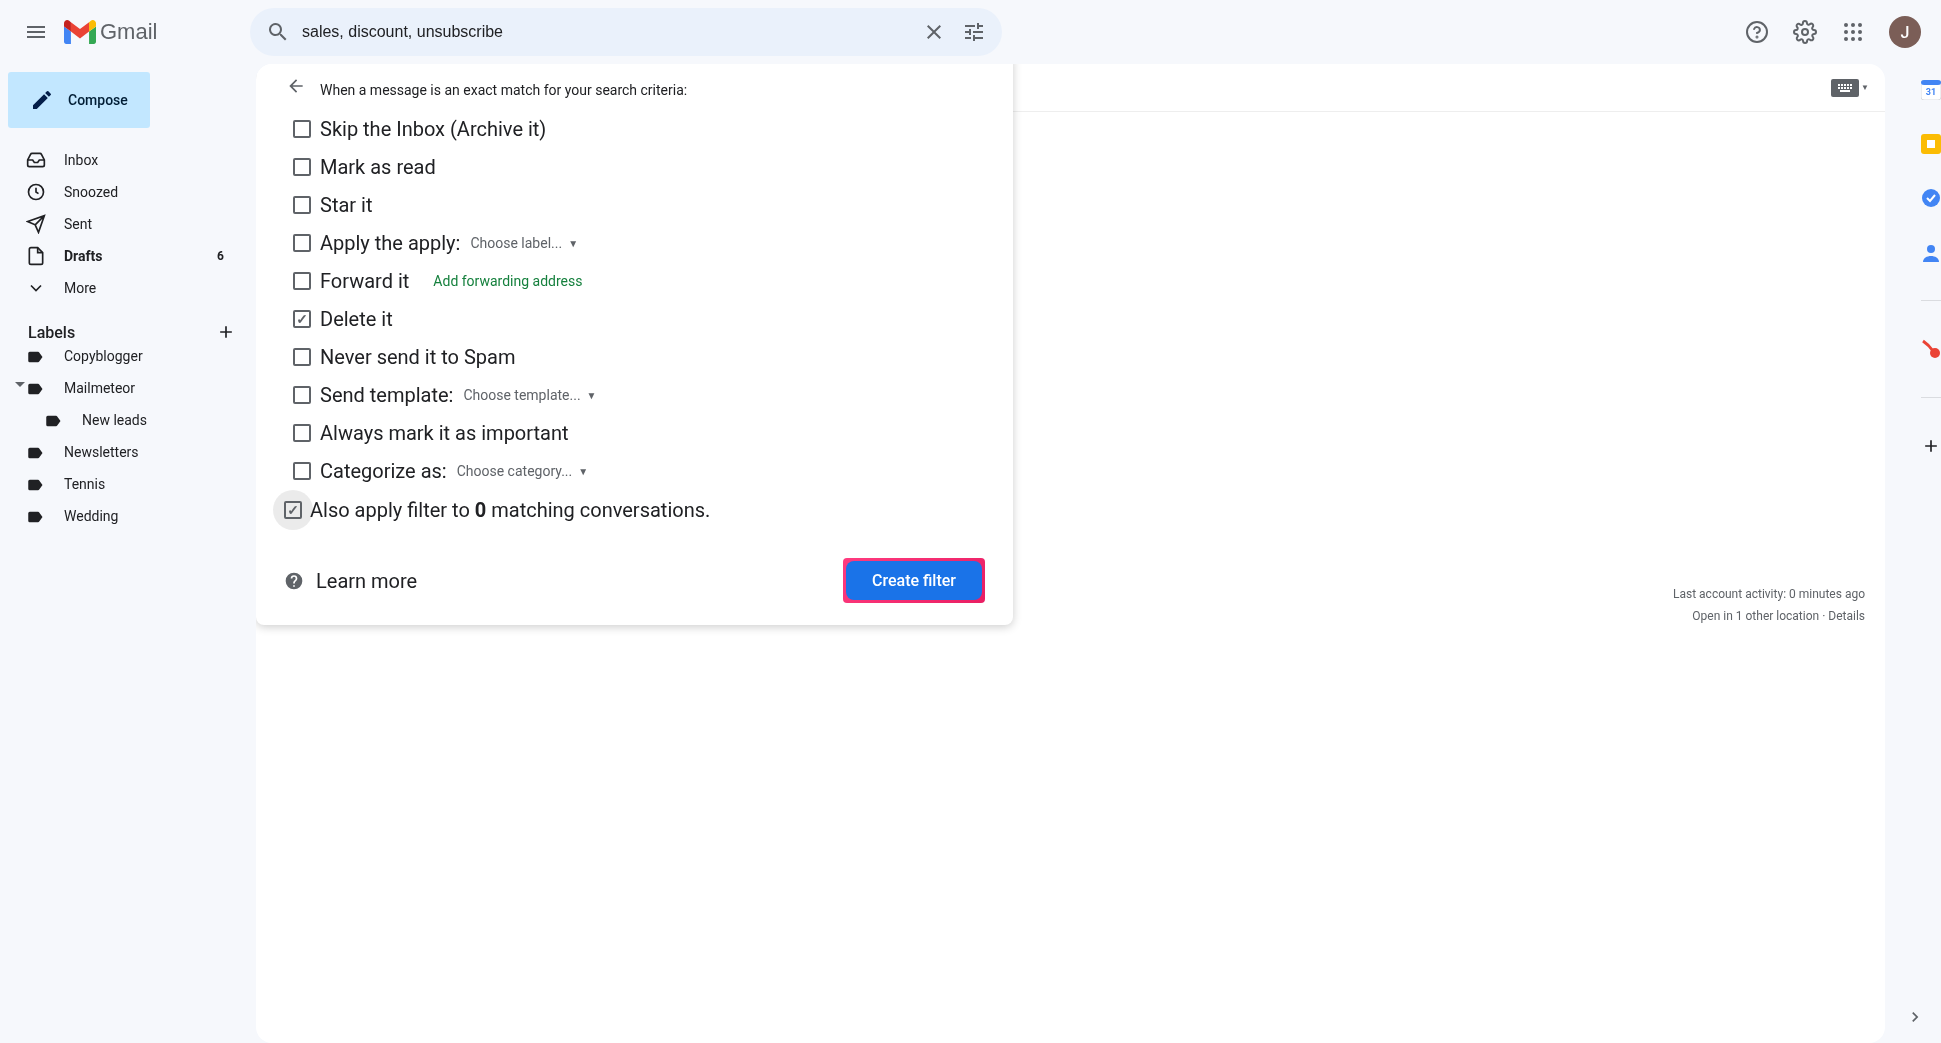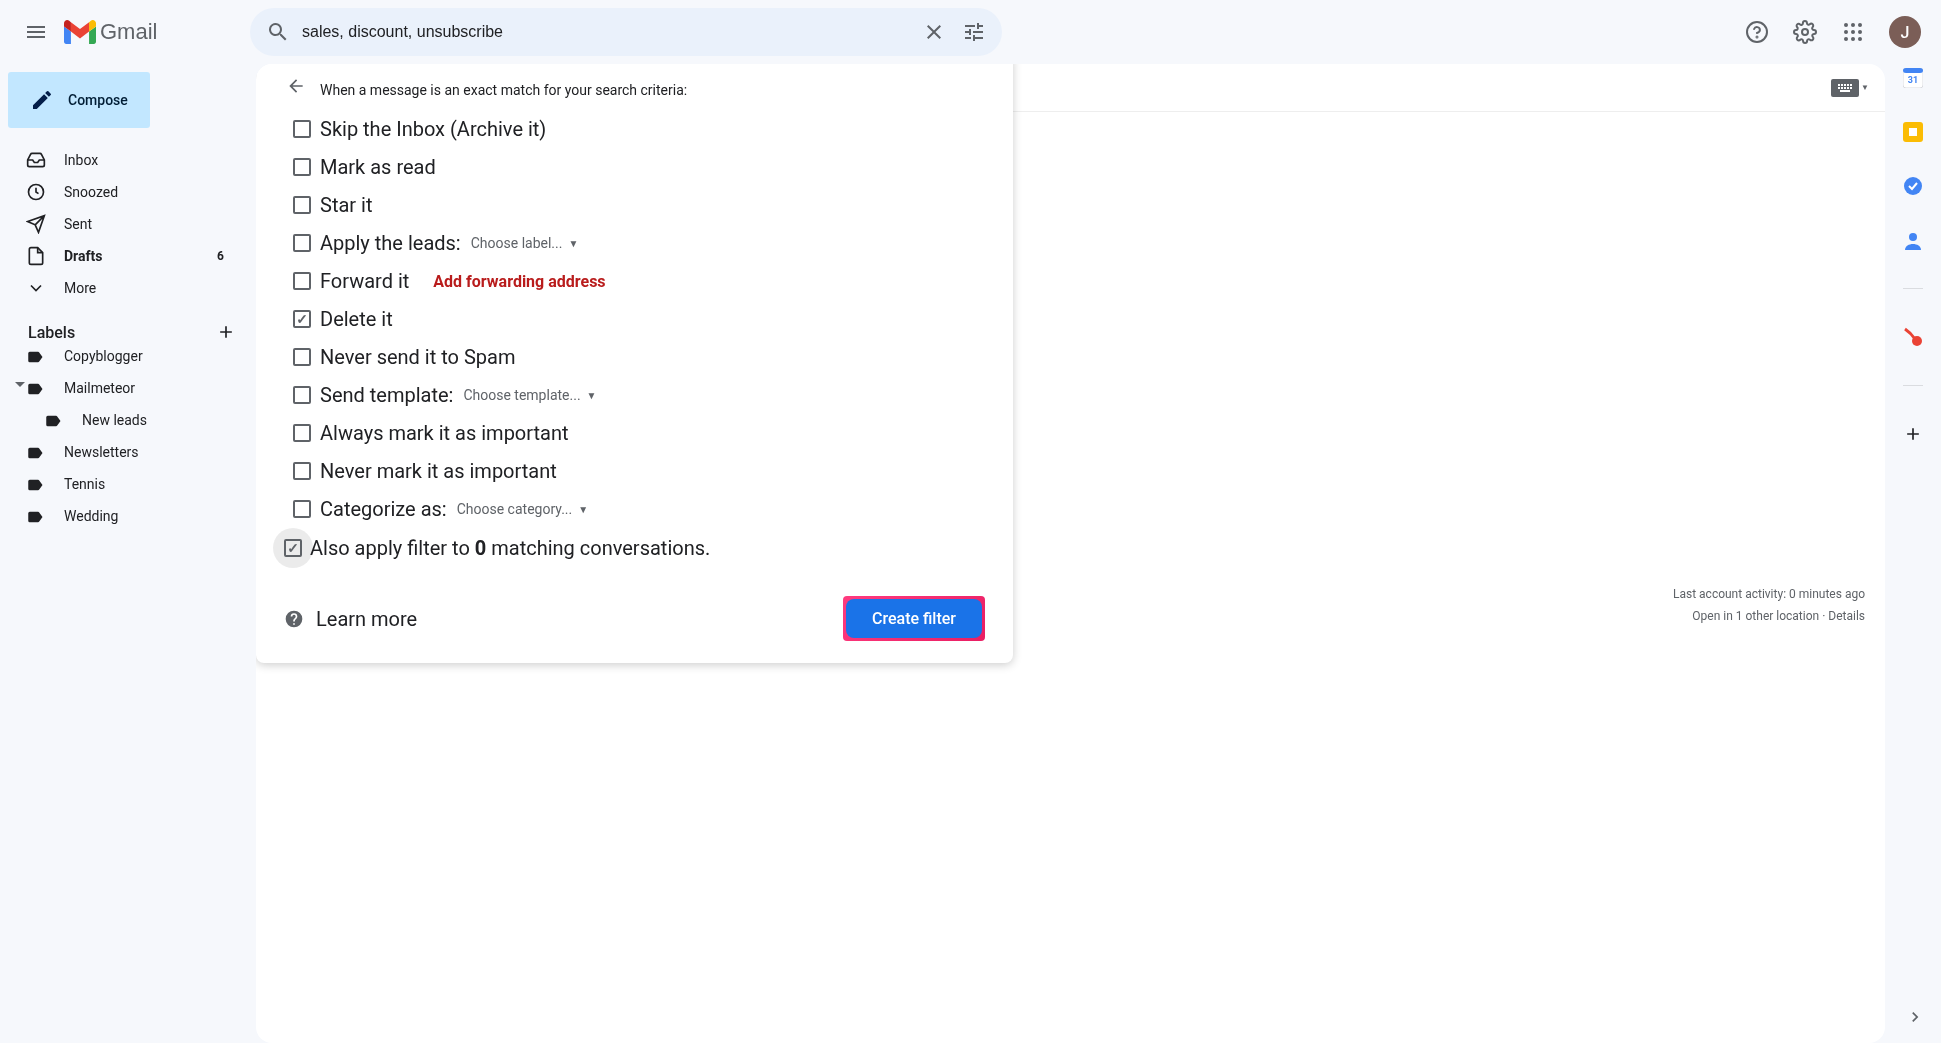--- a/index.html
+++ b/index.html
@@ -51,38 +51,38 @@
     .filter-row { display:flex; align-items:center; min-height:38px; padding-left: 0px;}
     .checkbox-wrap { width: 36px; display:flex; justify-content:center; align-items:center;}
     .md-checkbox { width:18px; height:18px; border: 2px solid #5f6368; border-radius: 2px; cursor:pointer; display:flex; align-items:center; justify-content:center; flex-shrink:0;}
     .md-checkbox.checked { border-color:#5f6368; background: transparent;}
     .md-checkbox.checked::after { content: '✓'; color:#5f6368; font-size: 14px; line-height:1; font-weight:bold;}
     .checkbox-ripple { width: 40px; height:40px; display:flex; align-items:center; justify-content:center; background: rgba(0,0,0,0.08); border-radius:50%; margin-left:-11px; margin-right:-3px;}
     .filter-label { font-size: 20px; color:#202124;}
     .filter-label b { font-weight:700;}
     .inline-dropdown { color:#5f6368; font-size:14px; margin-left: 10px; display:inline-flex; align-items:center; cursor:pointer;}
     .inline-dropdown .caret { margin-left: 6px; font-size:10px;}
-    .link-text { color:#b91c1c; font-size:16px; margin-left: 24px; cursor:pointer;font-weight:bold;}
+    .link-text { color:#15803d; font-size:14px; margin-left: 24px; cursor:pointer;}
     
     .filter-footer { display:flex; align-items:center; margin-top: 28px;}
     .learn-more-wrap { display:flex; align-items:center; gap: 12px;}
     .help-circle-icon { width:20px; height:20px; color:#5f6368;}
     .create-filter-btn-wrap { margin-left:auto; padding:3px; background: linear-gradient(135deg, #ff3b7f, #e91e63); border-radius:4px;}
     .create-filter-btn { background:#1a73e8; color:#fff; border:none; padding: 10px 26px; font-size:16px; font-weight:500; border-radius:8px; cursor:pointer; font-family:inherit;}
     
     
     .page-bg-header { height: 48px; border-bottom: 1px solid #eee; display:flex; align-items:center; justify-content: flex-end; padding: 0 16px;}
     .keyboard-indicator { width:28px; height:18px; background:#5f6368; border-radius:2px; display:flex; align-items:center; justify-content:center;}
     .kb-caret{font-size:8px; color:#5f6368; margin-left:2px;}
     
     .footer-info { position:absolute; right: 20px; top: 520px; text-align:right; font-size:12px; color:#5f6368; line-height:1.8;}
     .footer-info a { color:#5f6368; text-decoration:none;}
     
     
-    .side-panel { position: fixed; right: 0; top: 52px; width: 56px; display:flex; flex-direction:column; align-items:center; padding-top: 16px; gap: 34px;}
+    .side-panel { position: fixed; right: 0; top: 64px; width: 56px; display:flex; flex-direction:column; align-items:flex-end; padding-top: 16px; gap: 34px;}
     .side-icon { width: 20px; height:20px; cursor:pointer;}
     .side-divider { width: 20px; height: 1px; background:#dadce0; margin: 4px 0;}
     .side-expand { position:fixed; bottom: 16px; right: 16px; color:#5f6368; cursor:pointer;}
     
     svg { display: block; }
     .gmail-logo { width:32px; height:24px;}
   </style>
 </head>
 <body>
 
@@ -323,21 +323,21 @@
       <div class="filter-row">
         <span class="checkbox-wrap">
             <span class="md-checkbox"></span>
           </span>
         <span class="filter-label">Star it</span>
       </div>
       <div class="filter-row">
         <span class="checkbox-wrap">
             <span class="md-checkbox"></span>
           </span>
-        <span class="filter-label">Apply the leads:</span>
+        <span class="filter-label">Apply the apply:</span>
         <span class="inline-dropdown">
           <span>Choose label...</span>
             <span class="caret">▼</span>
         </span>
       </div>
       <div class="filter-row">
         <span class="checkbox-wrap">
             <span class="md-checkbox"></span>
           </span>
         <span class="filter-label">Forward it</span>
@@ -363,26 +363,20 @@
         <span class="inline-dropdown">
           <span>Choose template...</span>
             <span class="caret">▼</span>
         </span>
       </div>
       <div class="filter-row">
         <span class="checkbox-wrap">
             <span class="md-checkbox"></span>
           </span>
         <span class="filter-label">Always mark it as important</span>
-      </div>
-      <div class="filter-row">
-        <span class="checkbox-wrap">
-            <span class="md-checkbox"></span>
-          </span>
-        <span class="filter-label">Never mark it as important</span>
       </div>
       <div class="filter-row">
         <span class="checkbox-wrap">
             <span class="md-checkbox"></span>
           </span>
         <span class="filter-label">Categorize as:</span>
         <span class="inline-dropdown">
           <span>Choose category...</span>
             <span class="caret">▼</span>
         </span>

